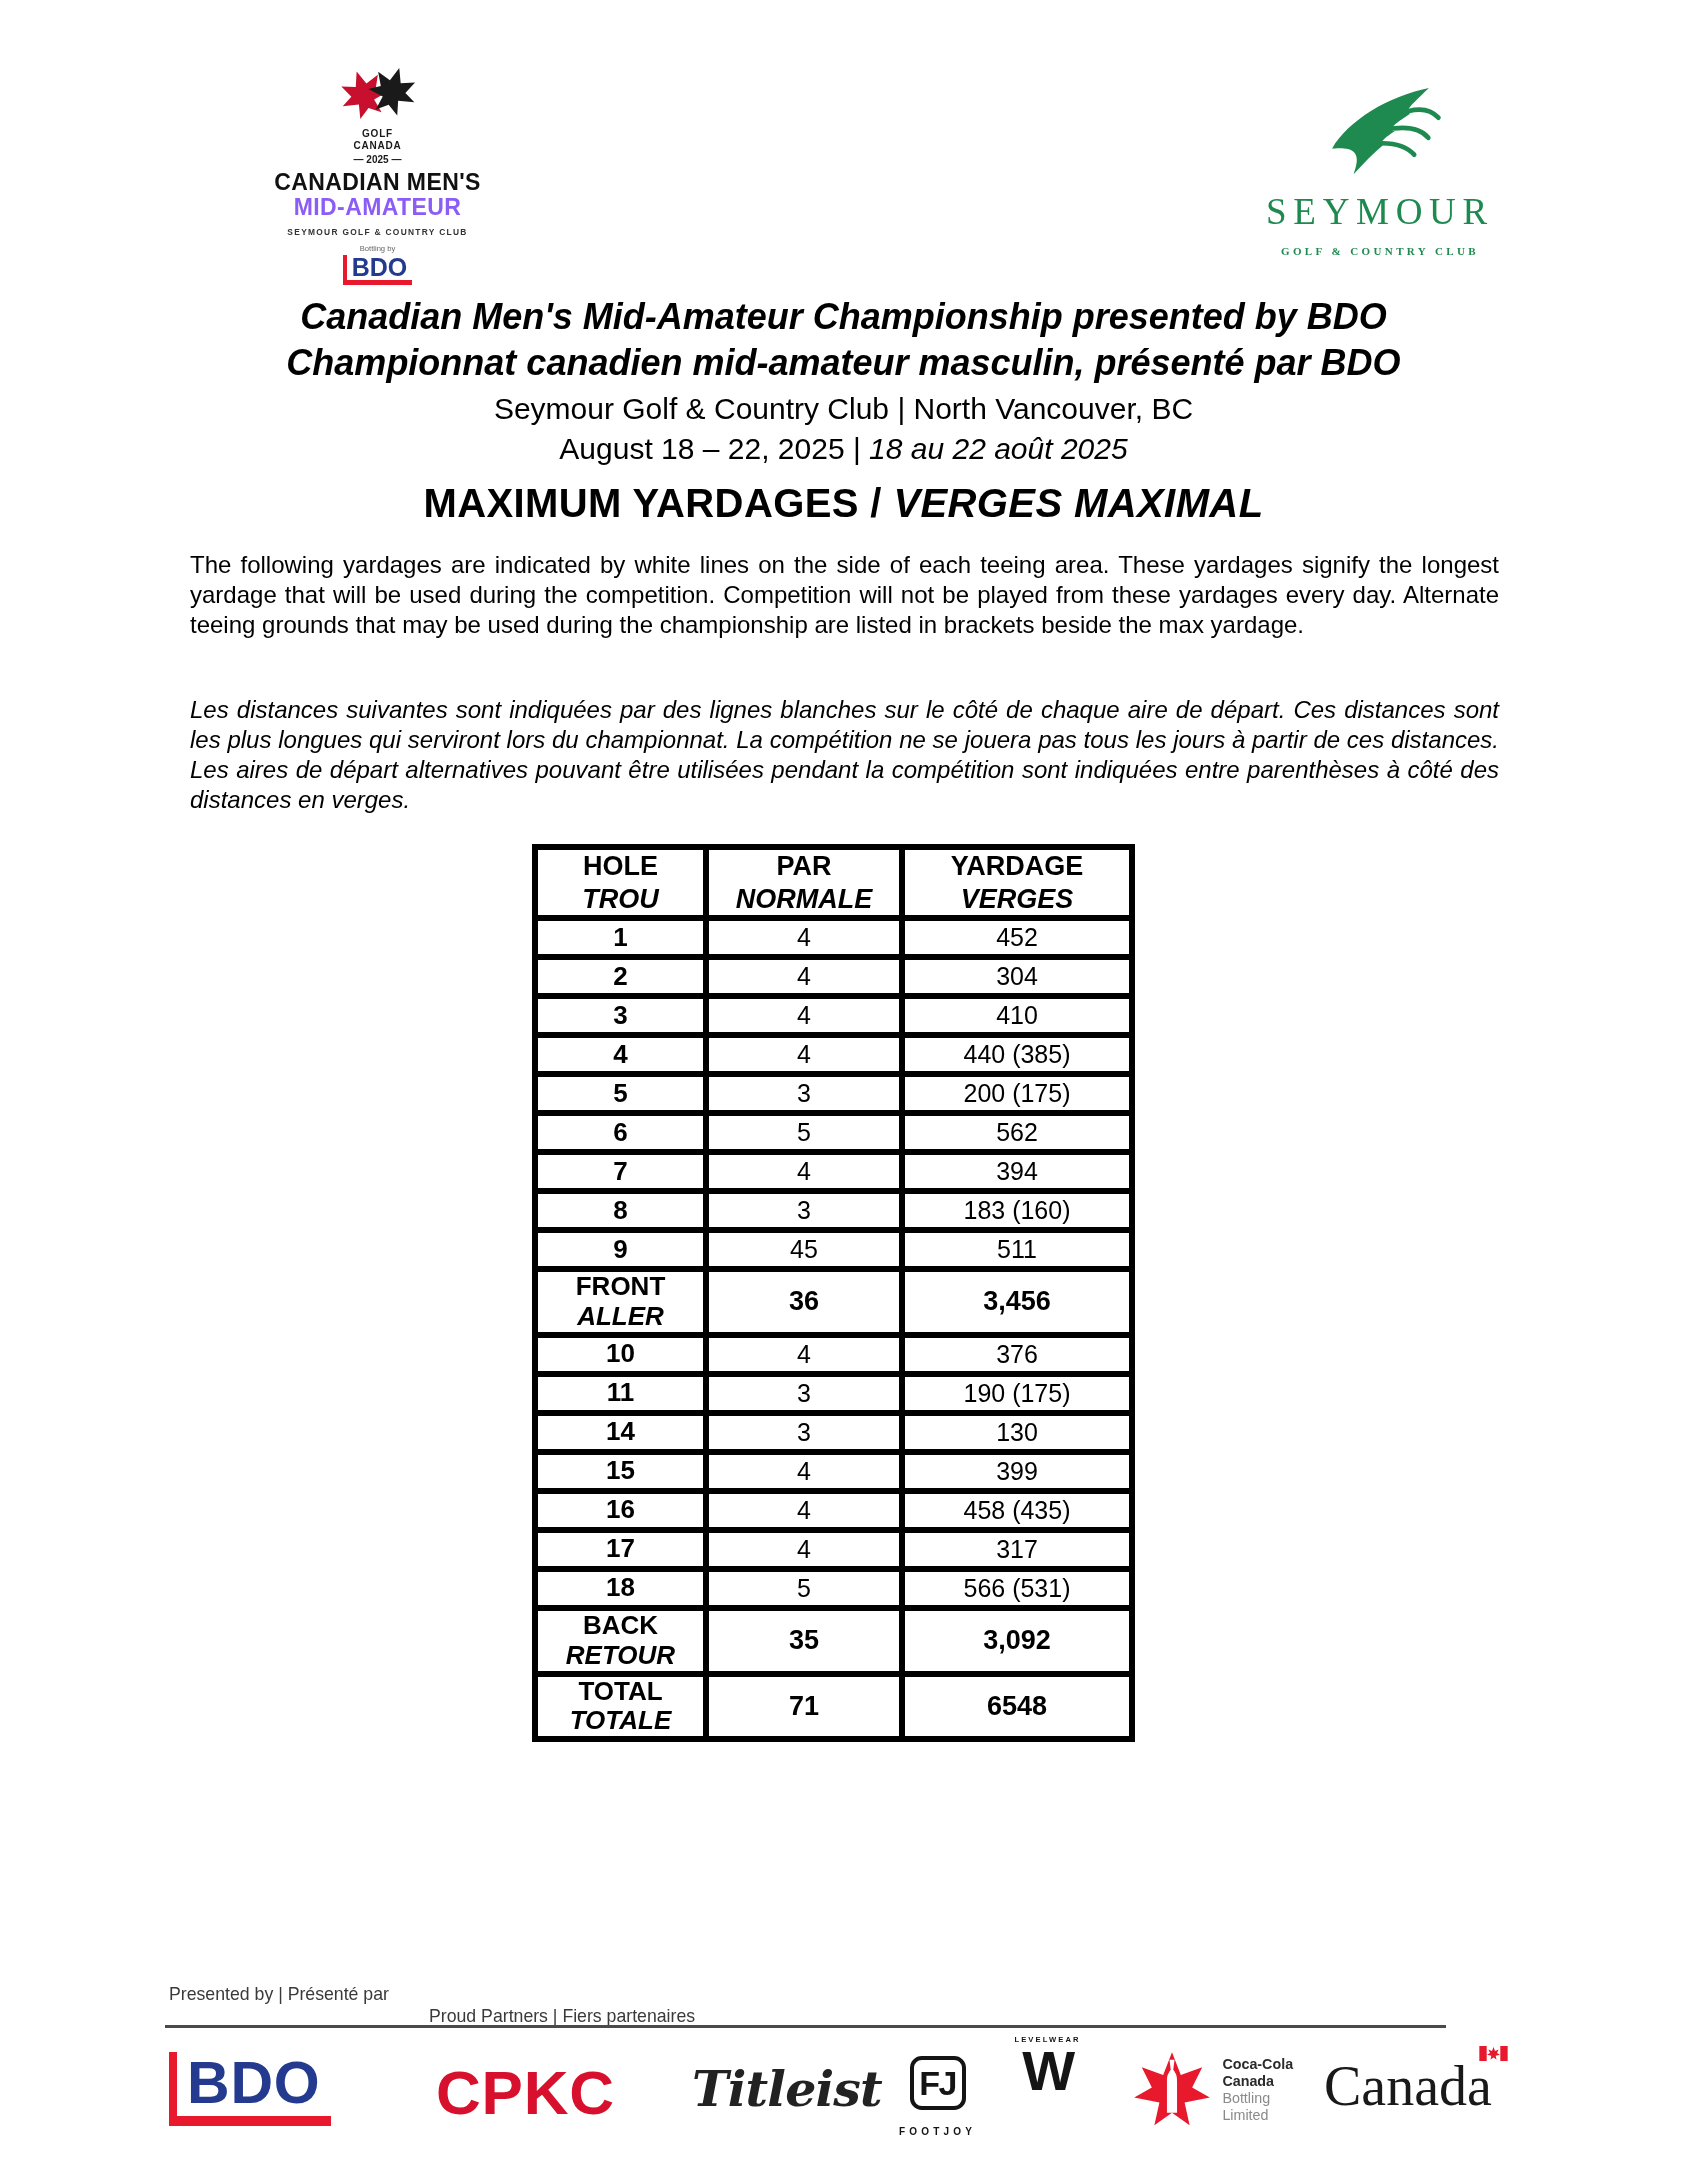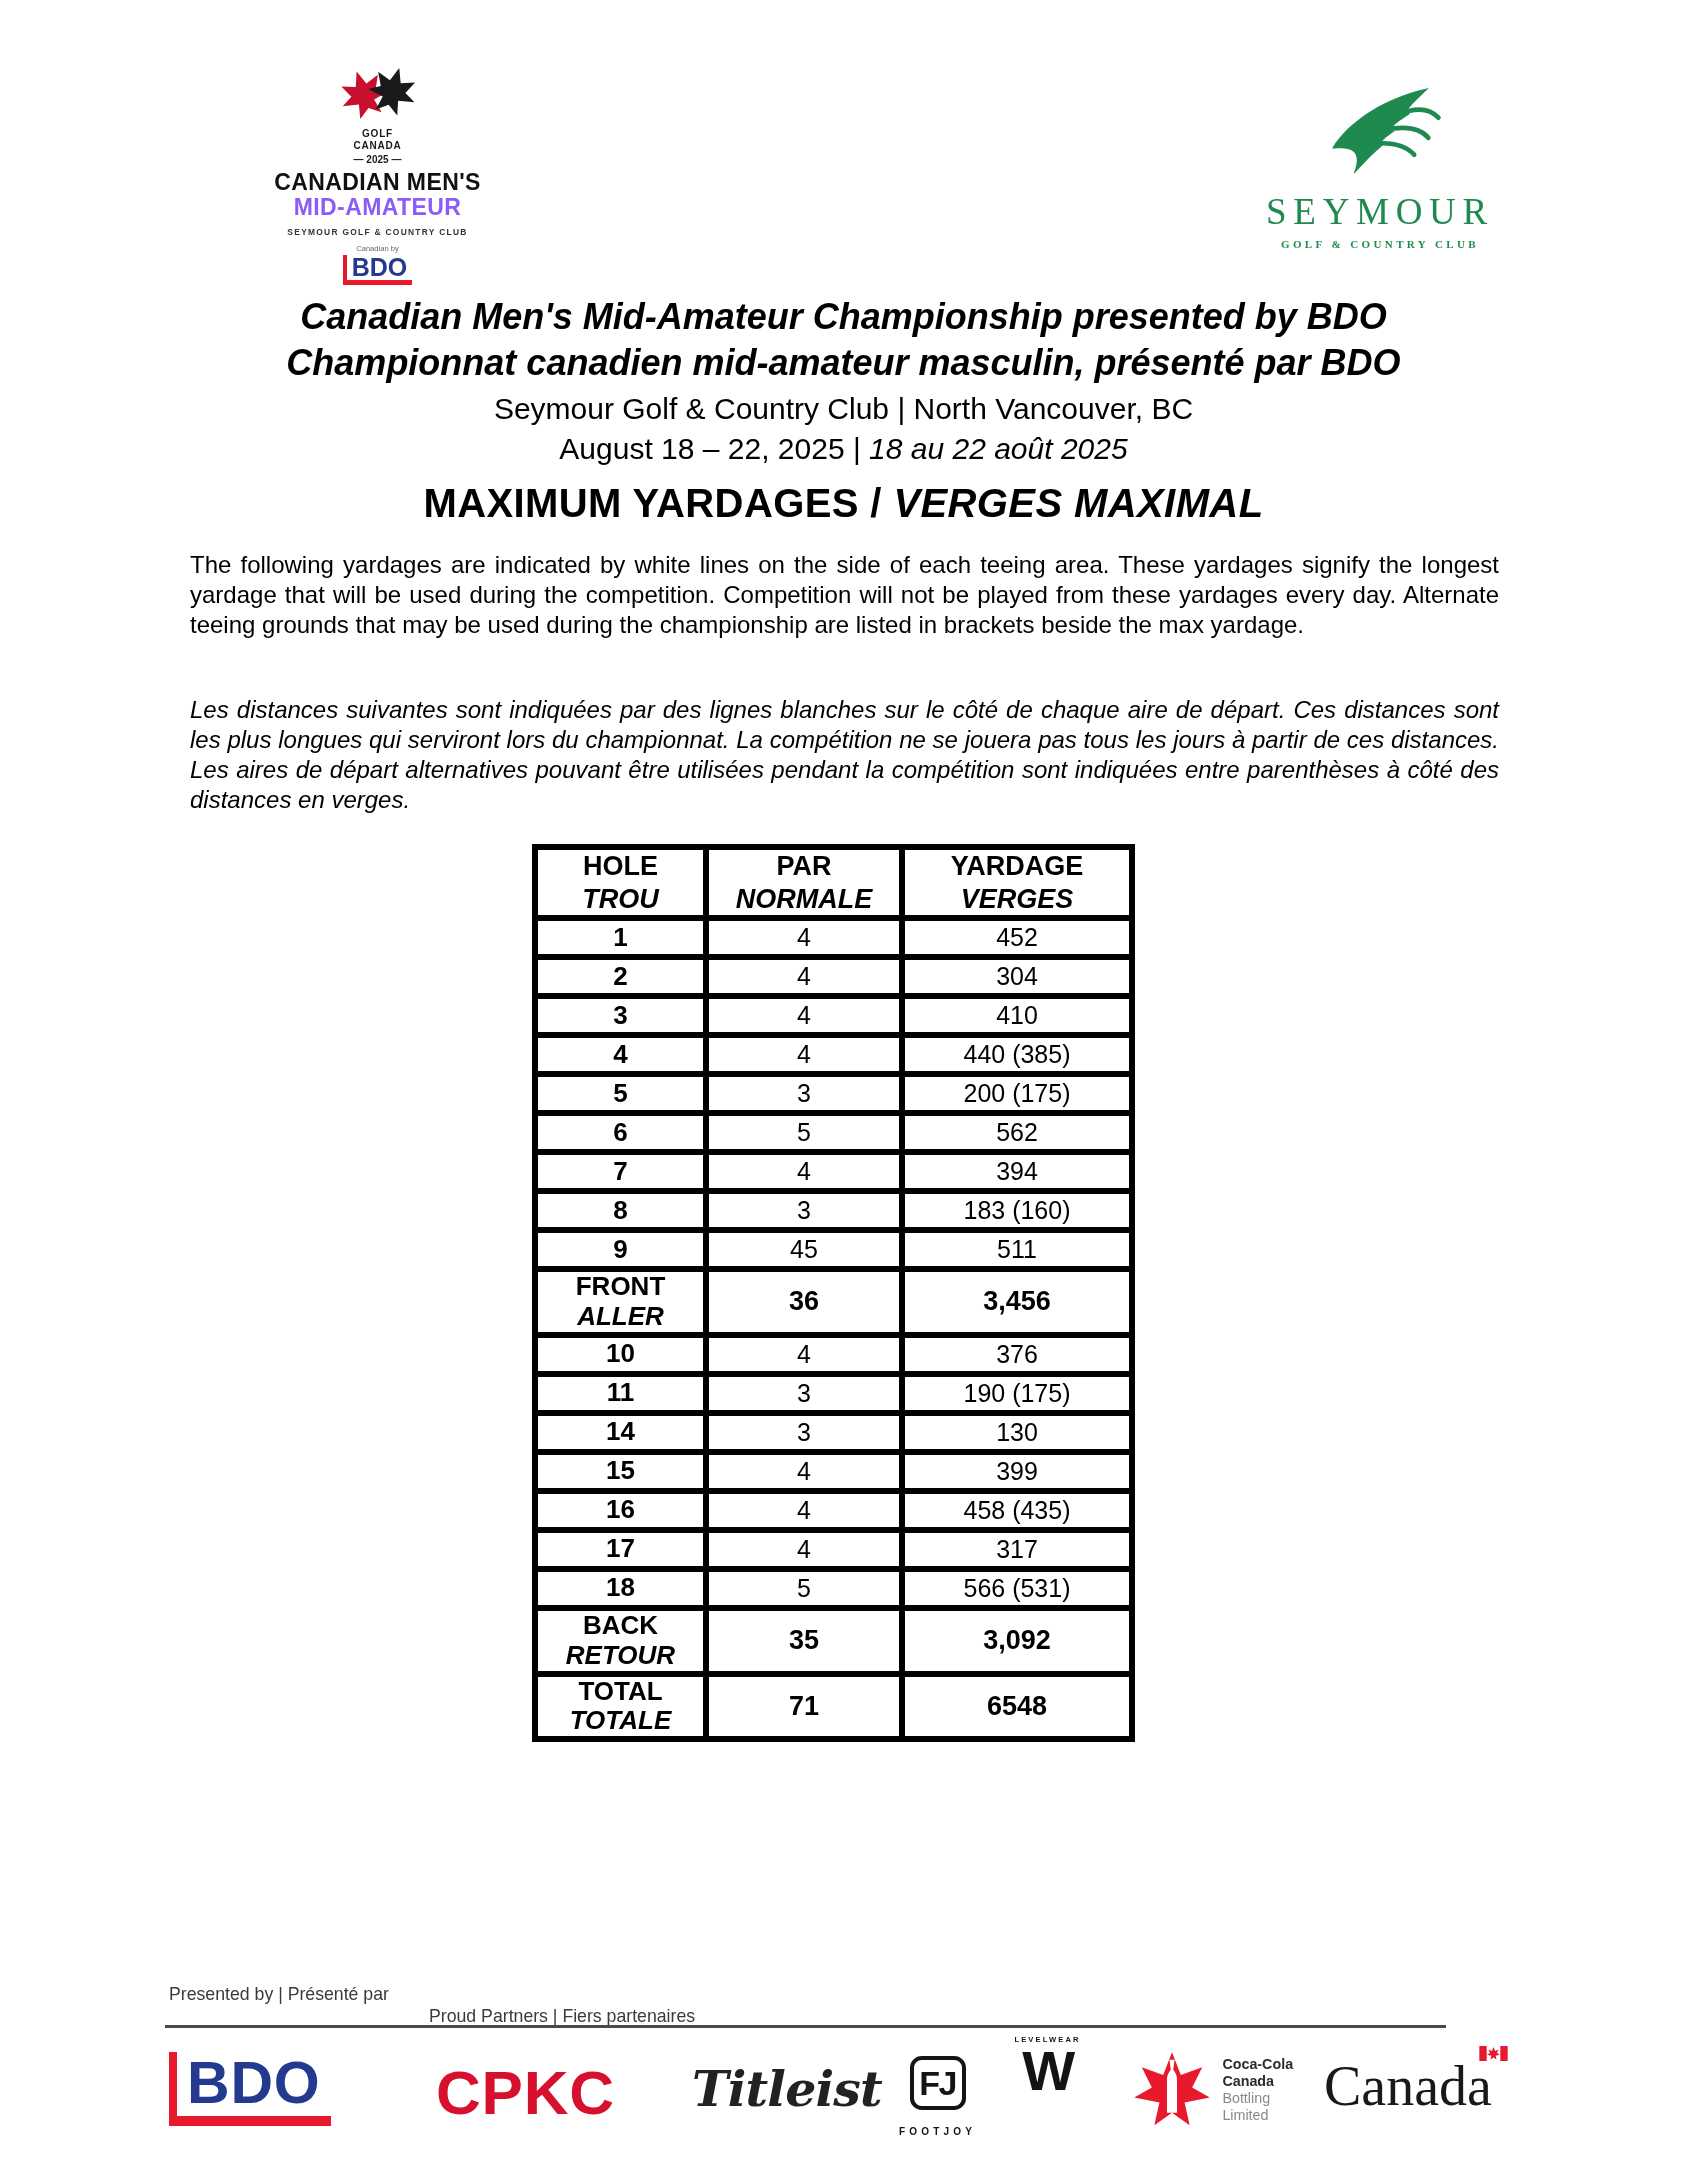--- a/index.html
+++ b/index.html
@@ -13,21 +13,21 @@
   .gc-year{font-size:10px;font-weight:bold;color:#1a1a1a;margin-top:3.4px;}
   .gc-t1{font-size:23px;font-weight:bold;letter-spacing:0.4px;margin-top:4.2px;color:#111;}
   .gc-t2{font-size:23px;font-weight:bold;letter-spacing:0.4px;color:#8b5cf6;}
   .gc-venue{font-size:8.4px;font-weight:bold;letter-spacing:1.3px;margin-top:7.6px;color:#333;}
   .gc-pres{font-size:7.6px;color:#666;margin-top:7.6px;}
   .bdo-mini{display:inline-block;margin-top:1.7px;font-size:25px;font-weight:bold;color:#243a8f;
             border-left:4.2px solid #e8192c;border-bottom:5px solid #e8192c;padding:0 5px 0.8px 5px;line-height:1;}
 
   .sey-logo{position:absolute;left:1249px;top:84px;width:262px;text-align:center;}
   .sey-name{font-family:"Liberation Serif",serif;font-size:37px;letter-spacing:6.7px;color:#1f8a4f;margin-top:1.7px;}
-  .sey-sub{font-family:"Liberation Serif",serif;font-size:11px;font-weight:bold;letter-spacing:3.4px;color:#1f8a4f;margin-top:5px;}
+  .sey-sub{font-family:"Liberation Serif",serif;font-size:11px;font-weight:bold;letter-spacing:3.4px;color:#1f8a4f;margin-top:12px;}
 
   
   .title-block{position:absolute;left:0;right:0;top:294px;text-align:center;}
   .title-l1,.title-l2{font-size:36px;font-weight:bold;font-style:italic;line-height:46px;}
   .title-venue{font-size:30px;line-height:40px;margin-top:3.4px;}
   .title-date{font-size:30px;line-height:39px;}
   .it{font-style:italic;}
 
   .sec-heading{position:absolute;left:0;right:0;top:481px;text-align:center;
                font-size:40px;font-weight:bold;letter-spacing:0.4px;}
@@ -99,21 +99,21 @@
       </g>
     </svg>
     <div class="gc-org" data-name="golf-canada-wordmark">
       <div>GOLF</div>
       <div>CANADA</div>
     </div>
     <div class="gc-year" data-name="event-year">— 2025 —</div>
     <div class="gc-t1" data-name="event-name-line1">CANADIAN MEN'S</div>
     <div class="gc-t2" data-name="event-name-line2">MID-AMATEUR</div>
     <div class="gc-venue" data-name="event-venue-small">SEYMOUR GOLF &amp; COUNTRY CLUB</div>
-    <div class="gc-pres" data-name="presented-by-small">Canadian by</div>
+    <div class="gc-pres" data-name="presented-by-small">Bottling by</div>
     <div><span class="bdo-mini" data-name="bdo-logo-small">BDO</span></div>
   </div>
 
   <div class="sey-logo" data-name="seymour-logo">
     <svg data-name="seymour-swoosh-icon" width="143" height="101" viewBox="0 0 200 150">
       <path d="M28 96 C52 54 112 18 172 6 C142 34 136 41 144 44 C116 62 113 67 121 70 C101 83 99 88 105 90 C89 103 76 117 60 134 C69 111 65 101 53 97 C41 94 32 96 28 96 Z" fill="#1f8a4f"></path>
       <path d="M142 40 C162 35 176 39 186 50" fill="none" stroke="#1f8a4f" stroke-width="7" stroke-linecap="round"></path>
       <path d="M120 66 C146 63 162 69 171 80" fill="none" stroke="#1f8a4f" stroke-width="7" stroke-linecap="round"></path>
       <path d="M103 88 C126 88 140 94 150 105" fill="none" stroke="#1f8a4f" stroke-width="7" stroke-linecap="round"></path>
     </svg>

